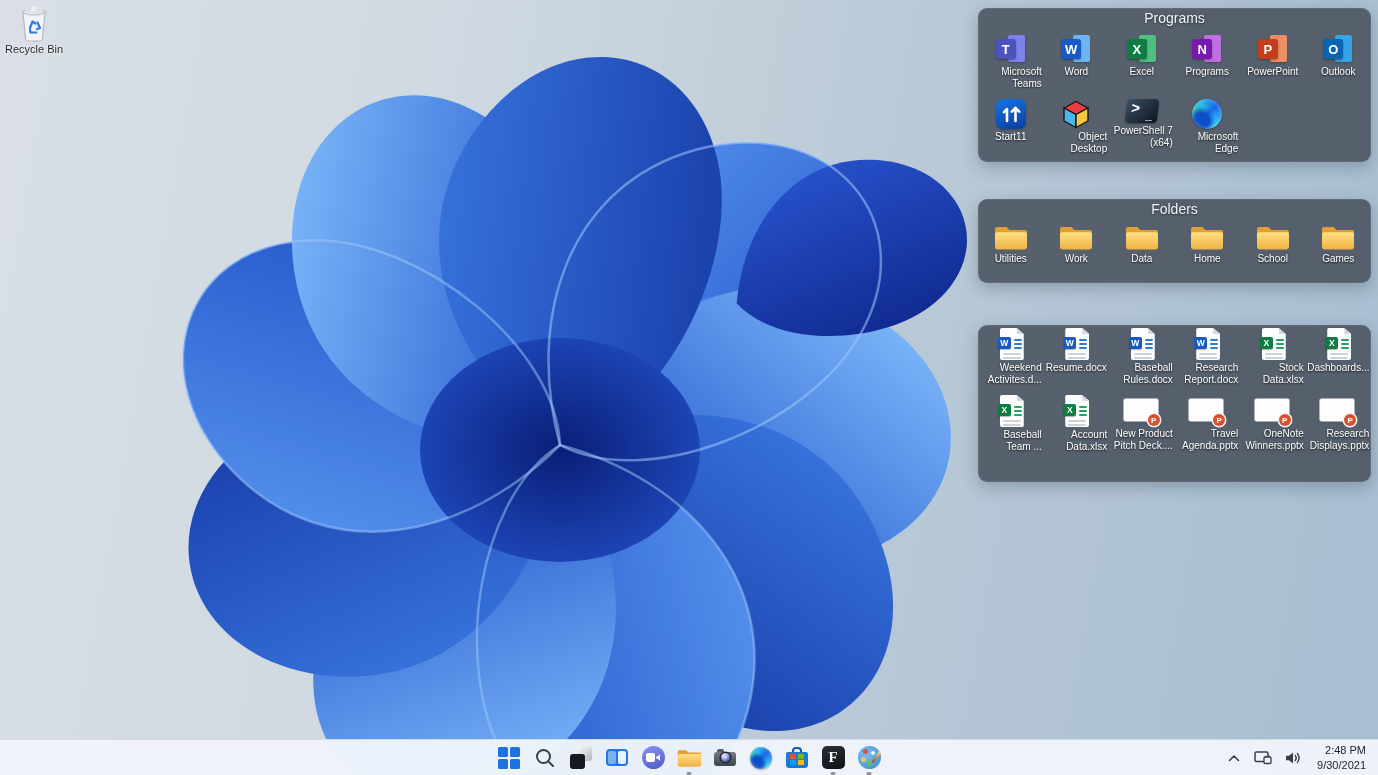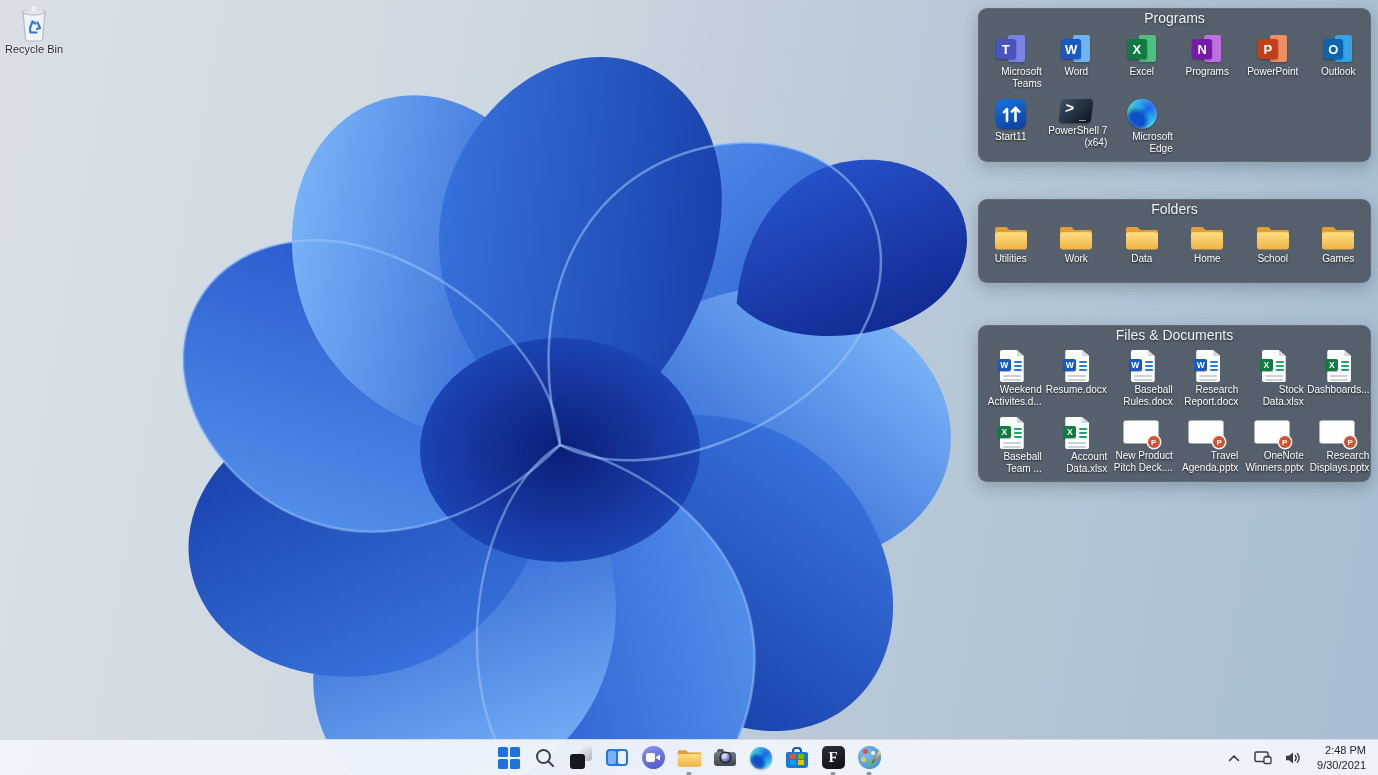--- a/index.html
+++ b/index.html
@@ -263,20 +263,32 @@
               <g stroke="#fff" stroke-width="2.6" stroke-linecap="round" stroke-linejoin="round" fill="none">
                 <path d="M9 20 V8 l-3 3.2"></path>
                 <path d="M17.5 20 V7"></path>
                 <path d="M13.8 10.7 L17.5 7 l3.7 3.7"></path>
               </g>
             </svg>
           </span>
           <div class="fi-label">Start11</div>
         </div>
         <div class="fence-item">
+          <span class="ic">
+            <svg width="30" height="30" viewBox="0 0 30 30">
+              <g stroke="#141414" stroke-width="1.4" stroke-linejoin="round">
+                <polygon points="15,2.5 27,9 15,15.5 3,9" fill="#e84040"></polygon>
+                <polygon points="3,9 15,15.5 15,28.5 3,22" fill="#49b8e8"></polygon>
+                <polygon points="27,9 15,15.5 15,28.5 27,22" fill="#f6c844"></polygon>
+              </g>
+            </svg>
+          </span>
+          <div class="fi-label">Object Desktop</div>
+        </div>
+        <div class="fence-item">
           <span class="ic ps-ic">
             <span class="ps-gt">&gt;</span>
             <span class="ps-us">_</span>
           </span>
           <div class="fi-label">PowerShell 7 (x64)</div>
         </div>
         <div class="fence-item">
           <span class="ic edge-ic edge-big"></span>
           <div class="fi-label">Microsoft Edge</div>
         </div>
@@ -323,21 +335,20 @@
         <div class="fence-item">
           <svg class="ic" width="34" height="26.5" viewBox="0 0 34 26.5">
   <path d="M1 5 a2 2 0 0 1 2-2 h9.5 l3 3 h15.5 a2 2 0 0 1 2 2 v3 H1 Z" fill="#e19f35"></path>
   <rect x="1" y="8.2" width="32" height="17.3" rx="2.4" fill="url(#foldergrad)"></rect>
           </svg>
           <div class="fi-label">Games</div>
         </div>
       </div>
   </div>
   <div class="fence" id="fence-files">
-    <div class="fence-title">Files &amp; Documents</div>
     <div class="fence-grid">
         <div class="fence-item">
           <span class="ic docfile">
             <span class="page"></span>
             <span class="fold"></span>
             <span class="badge" style="background:#185abd">W</span>
             <span class="ln" style="top:11px;background:#2b7cd3"></span>
             <span class="ln" style="top:15px;background:#2b7cd3"></span>
             <span class="ln" style="top:19px;background:#2b7cd3"></span>
             <span class="gln" style="top:25px"></span>

